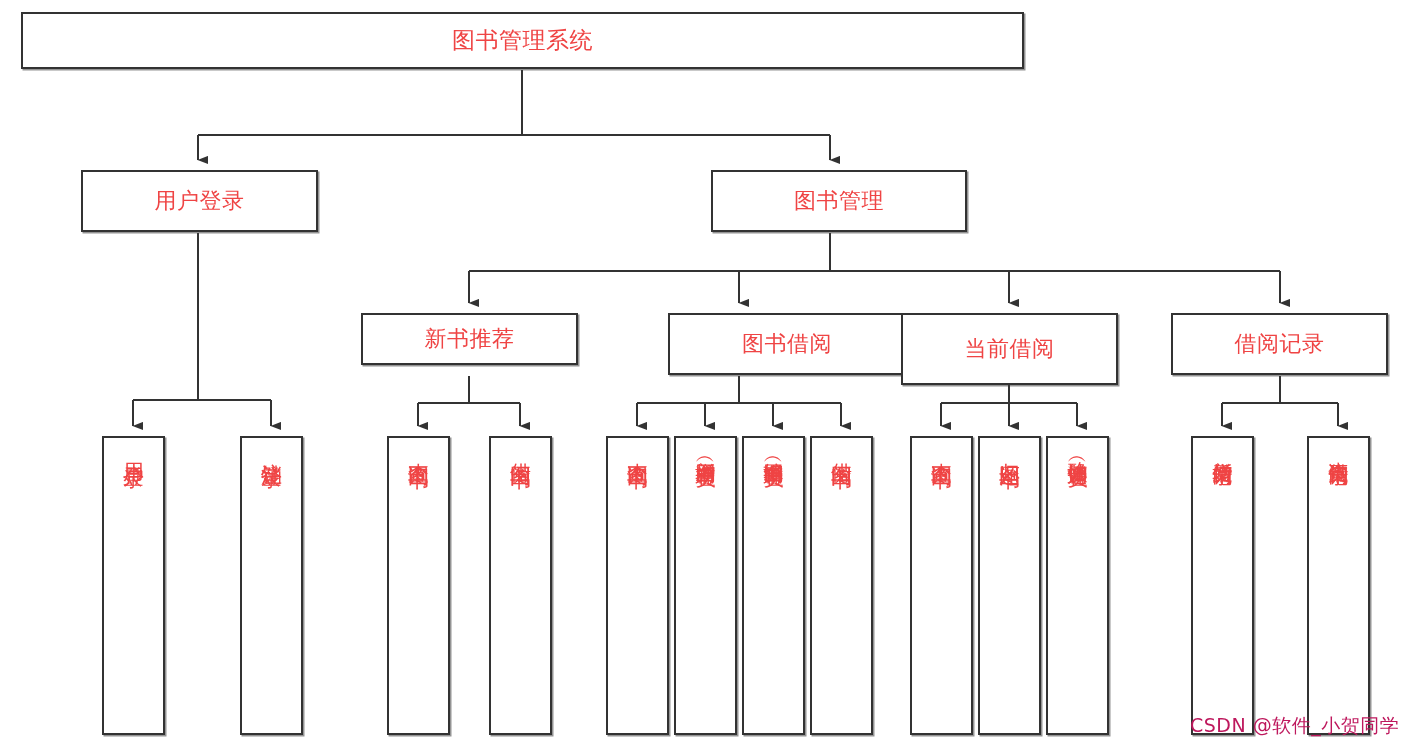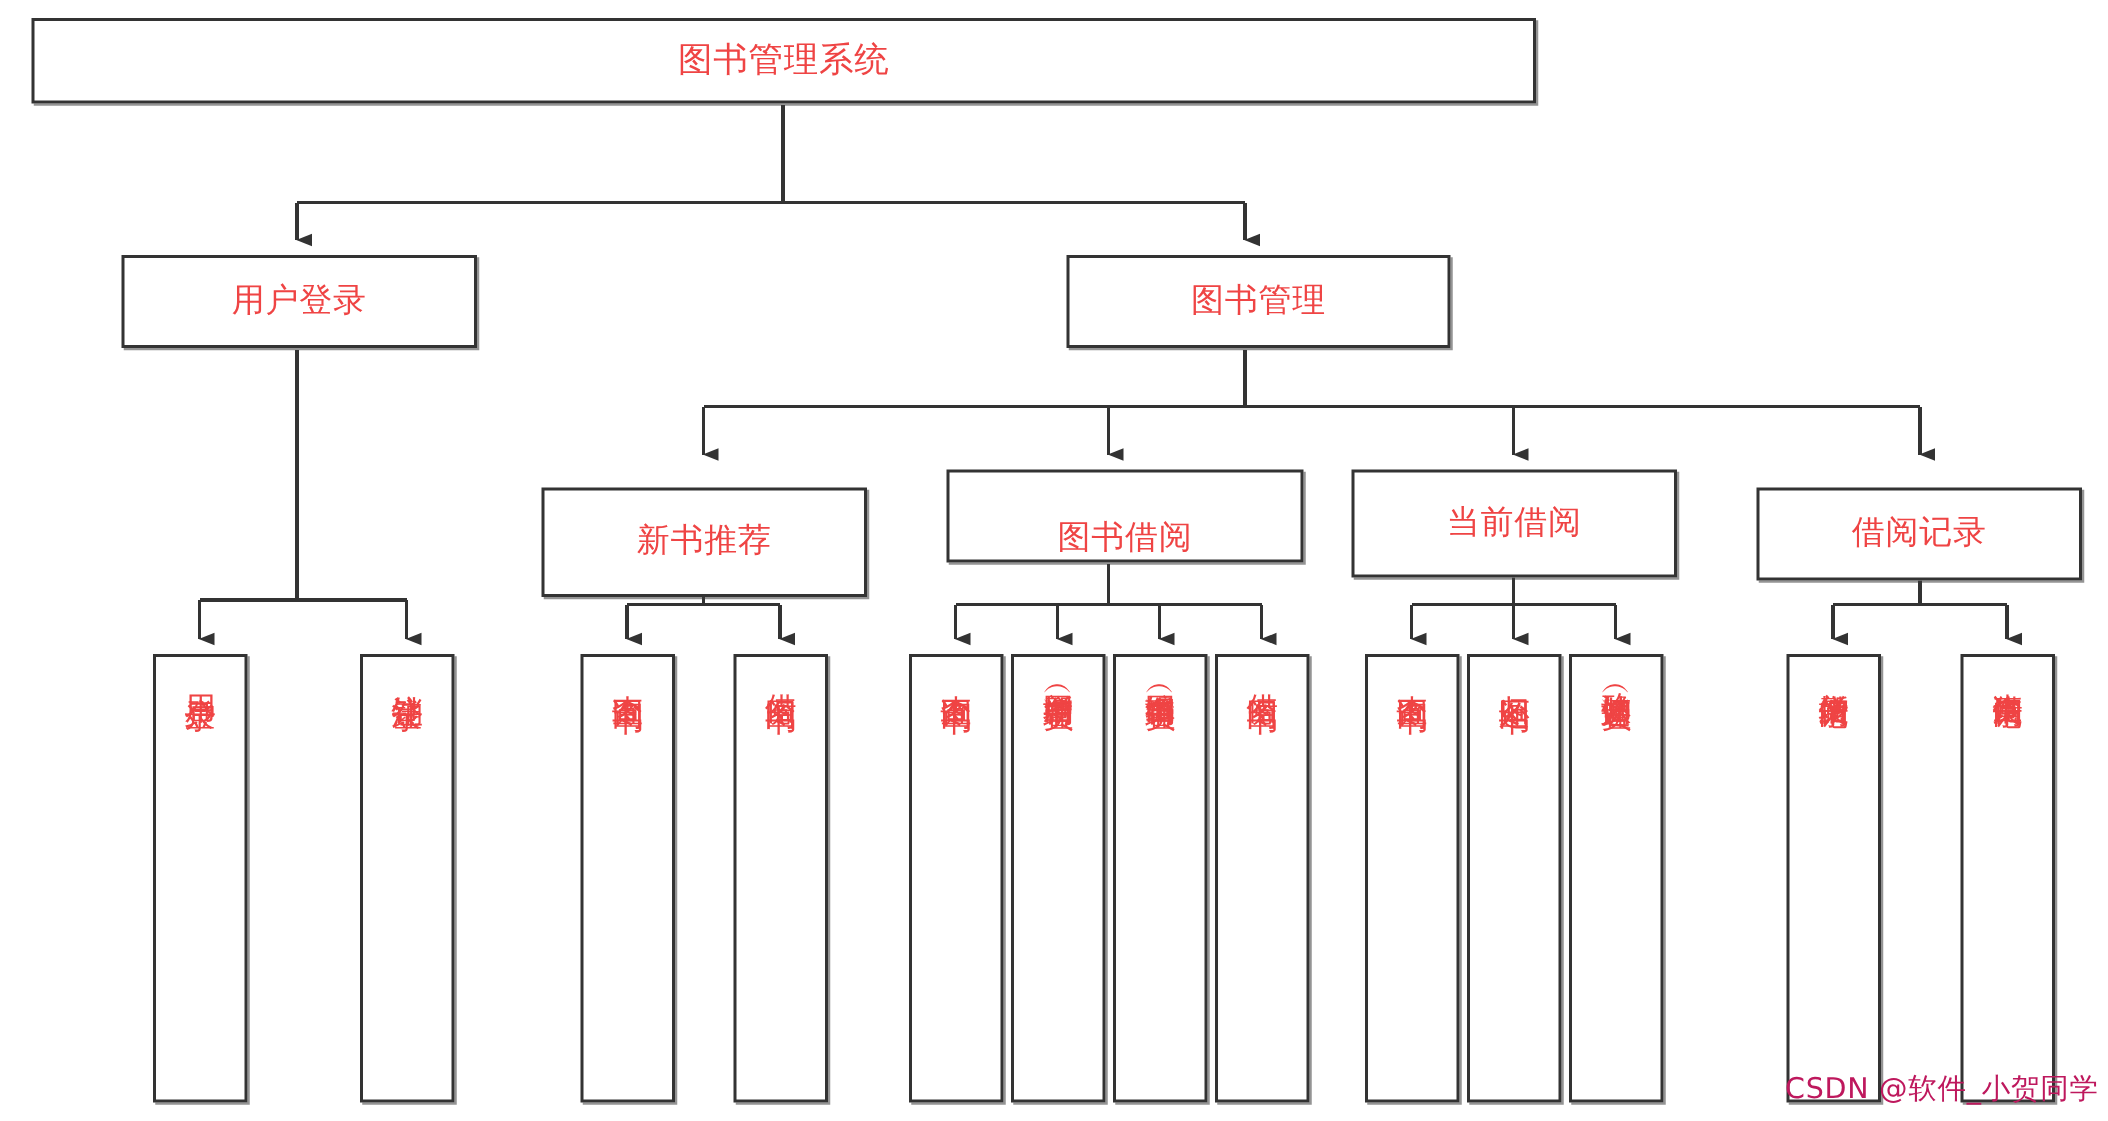--- a/index.html
+++ b/index.html
@@ -145,33 +145,33 @@
   </div>
 
   <div class="node horiz" style="left:81px; top:170px; width:237px; height:62px;">
     <span class="node-label">用户登录</span>
   </div>
 
   <div class="node horiz" style="left:711px; top:170px; width:256px; height:62px;">
     <span class="node-label">图书管理</span>
   </div>
 
-  <div class="node horiz" style="left:361px; top:313px; width:217px; height:73px;margin-top:12px;">
+  <div class="node horiz" style="left:361px; top:313px; width:217px; height:52px;">
     <span class="node-label">新书推荐</span>
   </div>
 
-  <div class="node horiz" style="left:631px; top:313px; width:238px; height:62px;align-items:flex-end;">
+  <div class="node horiz" style="left:668px; top:313px; width:238px; height:62px;">
     <span class="node-label">图书借阅</span>
   </div>
 
   <div class="node horiz" style="left:901px; top:313px; width:217px; height:72px;">
     <span class="node-label">当前借阅</span>
   </div>
 
-  <div class="node horiz" style="left:1171px; top:313px; width:217px; height:62px;margin-top:12px;">
+  <div class="node horiz" style="left:1171px; top:313px; width:217px; height:62px;">
     <span class="node-label">借阅记录</span>
   </div>
 
   <div class="node vert" style="left:102px; top:436px; width:63px; height:299px;">
     <span class="node-label">用户登录</span>
   </div>
 
   <div class="node vert" style="left:240px; top:436px; width:63px; height:299px;">
     <span class="node-label">注销登录</span>
   </div>

